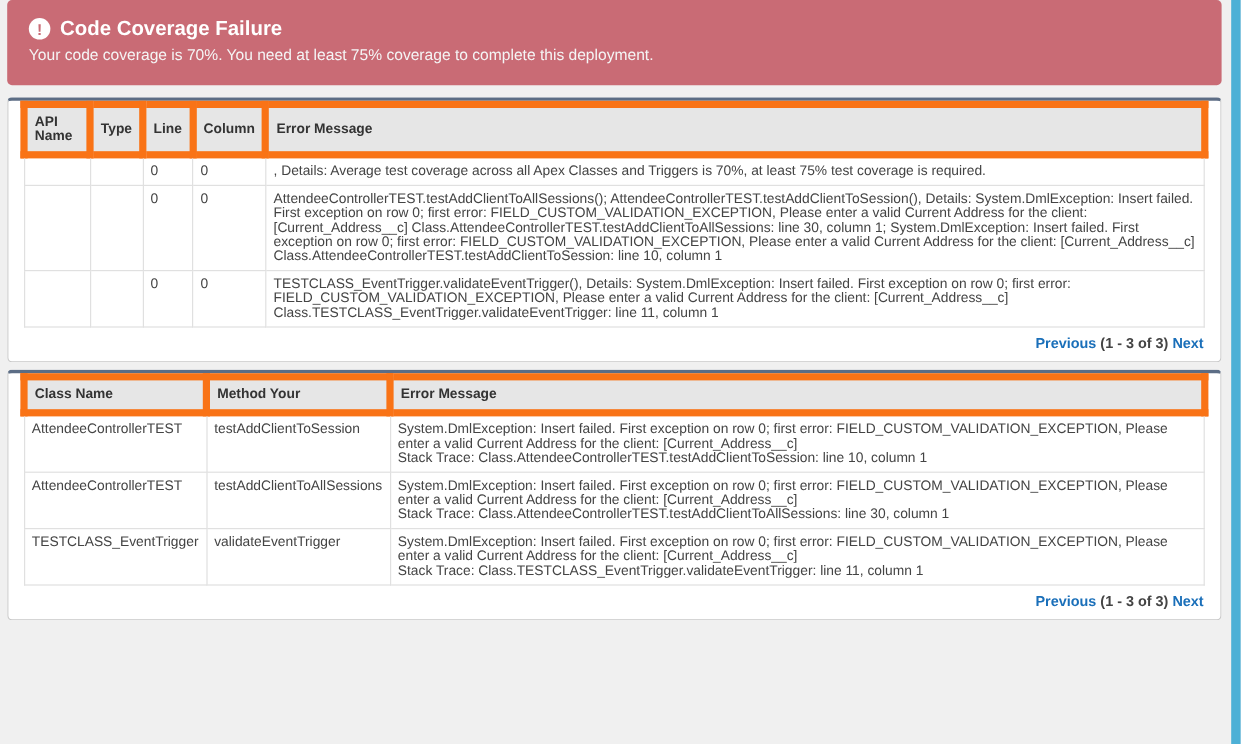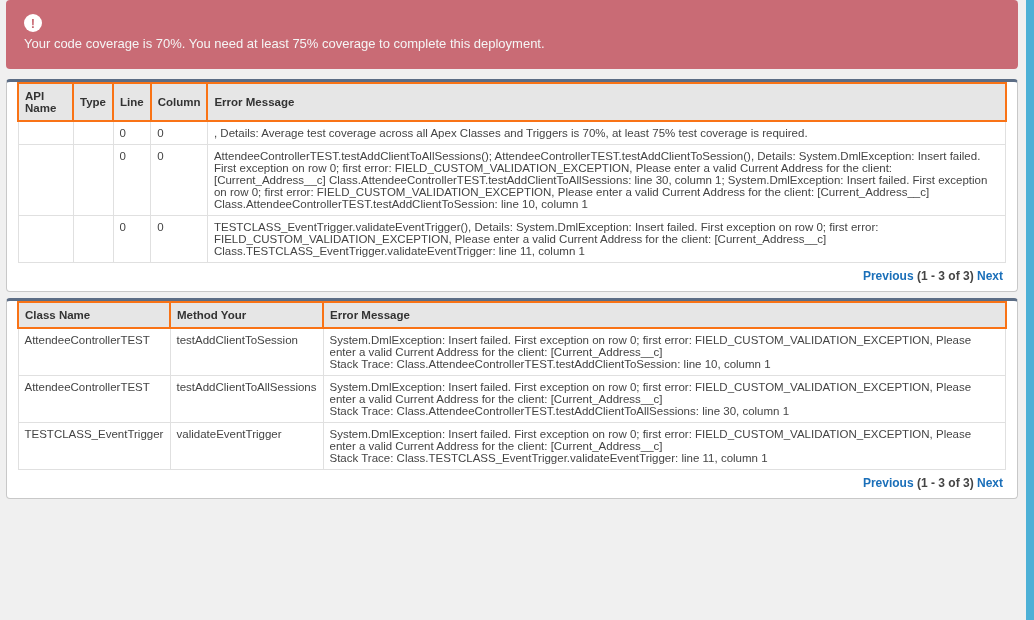--- a/index.html
+++ b/index.html
@@ -80,21 +80,21 @@
     table {
       width: 98%;
       margin: 0 10px;
       border-collapse: collapse;
       font-size: 11.5px;
     }
     thead th {
       text-align: left;
       padding: 6px 6px;
       background: #e6e6e6;
-      border: 2px solid #f97316;
+      border: 6px solid #f97316;
       font-weight: bold;
       color: #333;
     }
     tbody td {
       padding: 5px 6px;
       border: 1px solid #e0e0e0;
       vertical-align: top;
       color: #444;
     }
     .pagination {
@@ -118,20 +118,21 @@
     .col-column { width: 54px; }
   </style>
 </head>
 <body>
 
 <div class="content">
 
   <div class="alert-box">
     <div class="alert-title-row">
       <span class="alert-icon">!</span>
+      <span class="alert-title">Code Coverage Failure</span>
     </div>
     <div class="alert-subtitle">Your code coverage is 70%. You need at least 75% coverage to complete this deployment.</div>
   </div>
 
   <div class="panel">
     <table>
       <thead>
         <tr>
           <th class="col-narrow">API Name</th>
           <th class="col-type">Type</th>

